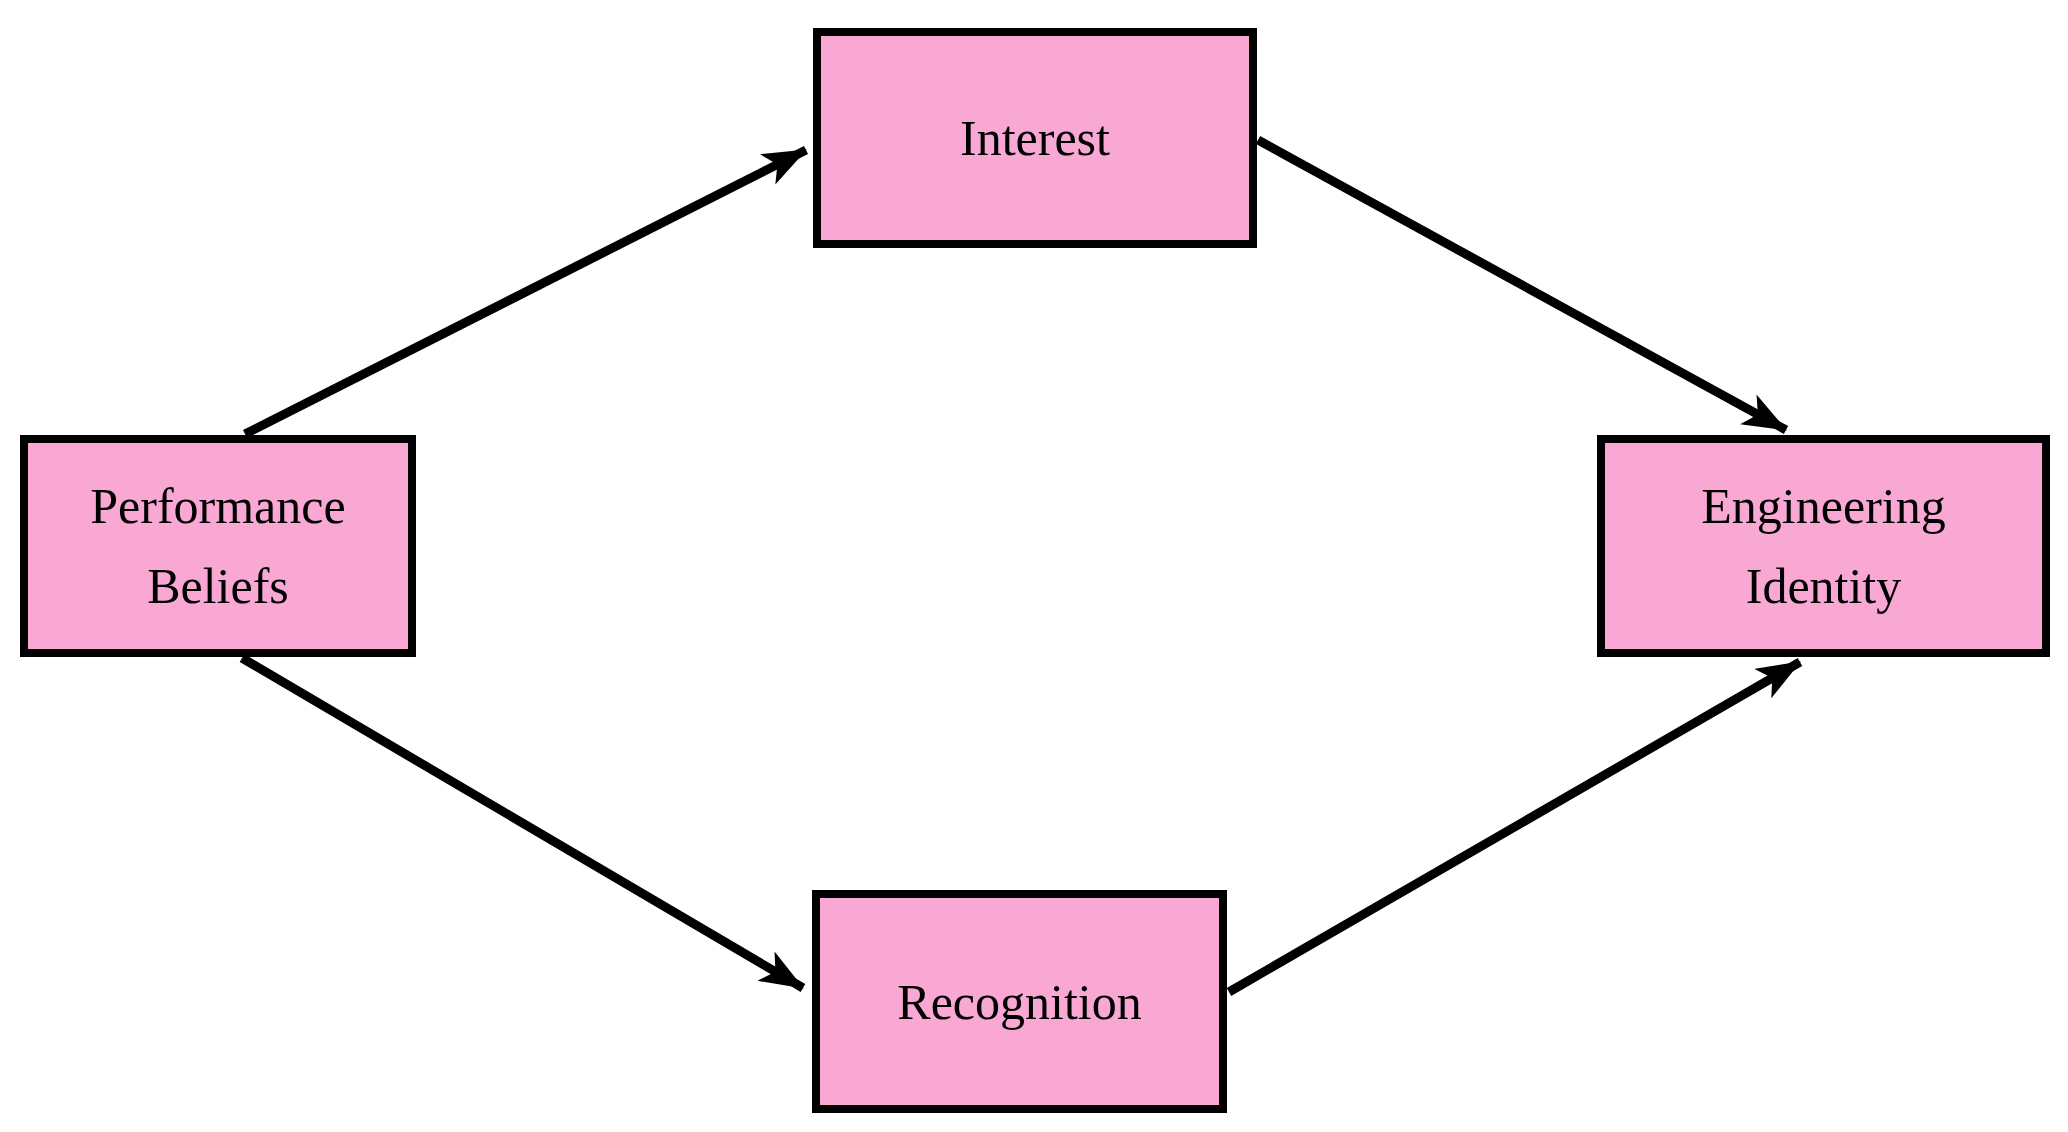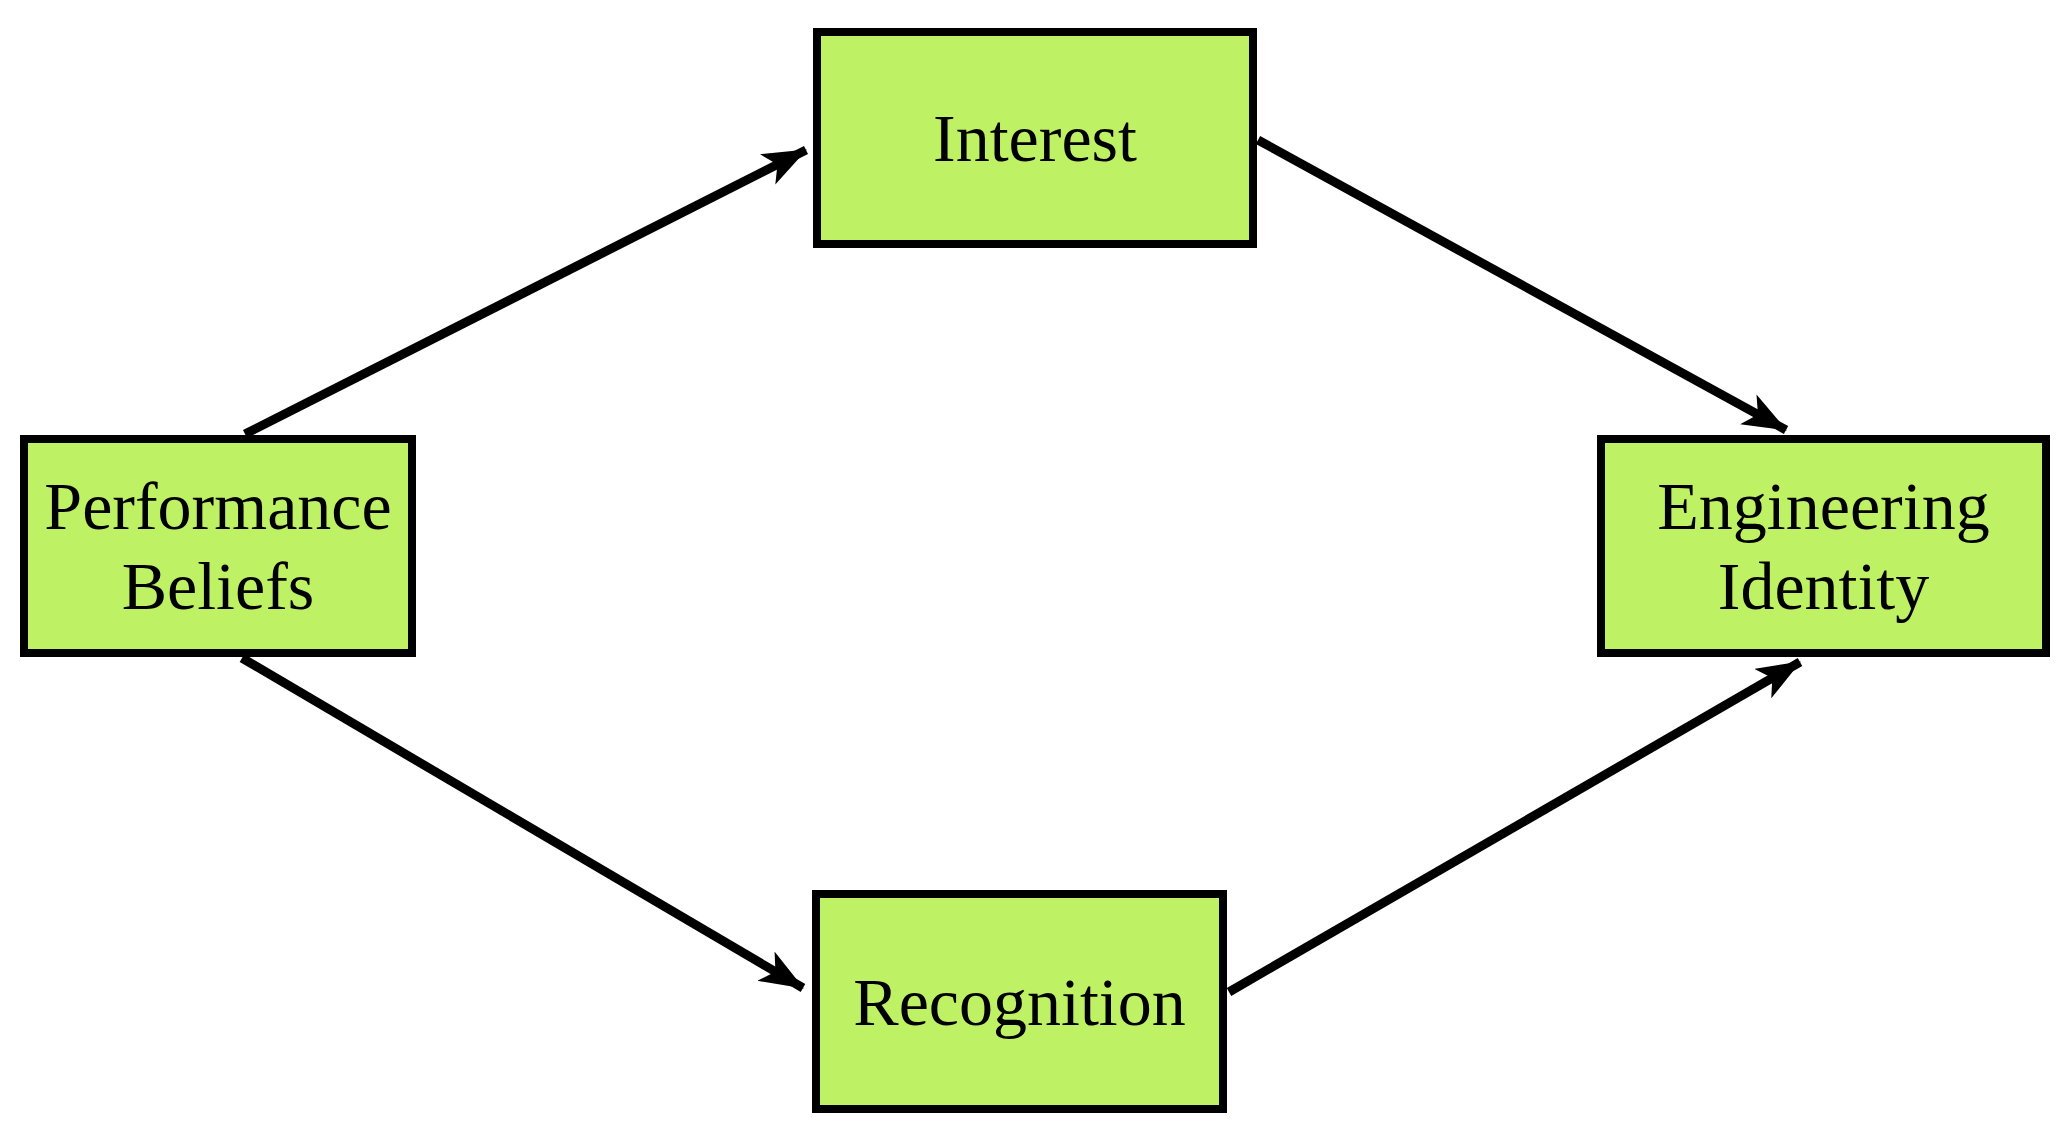--- a/index.html
+++ b/index.html
@@ -19,28 +19,28 @@
     position: absolute;
     left: 0;
     top: 0;
     width: 2068px;
     height: 1132px;
     display: block;
   }
   .node {
     position: absolute;
     box-sizing: border-box;
-    background: #bef264;
+    background: #f9a8d4;
     border: 8px solid #000000;
     display: flex;
     align-items: center;
     justify-content: center;
     text-align: center;
     color: #000000;
-    font-size: 68px;
+    font-size: 50px;
     line-height: 80px;
     padding: 0 20px;
   }
   #node-interest {
     left: 813px; top: 28px;
     width: 444px; height: 220px;
   }
   #node-performance-beliefs {
     left: 20px; top: 435px;
     width: 396px; height: 222px;

